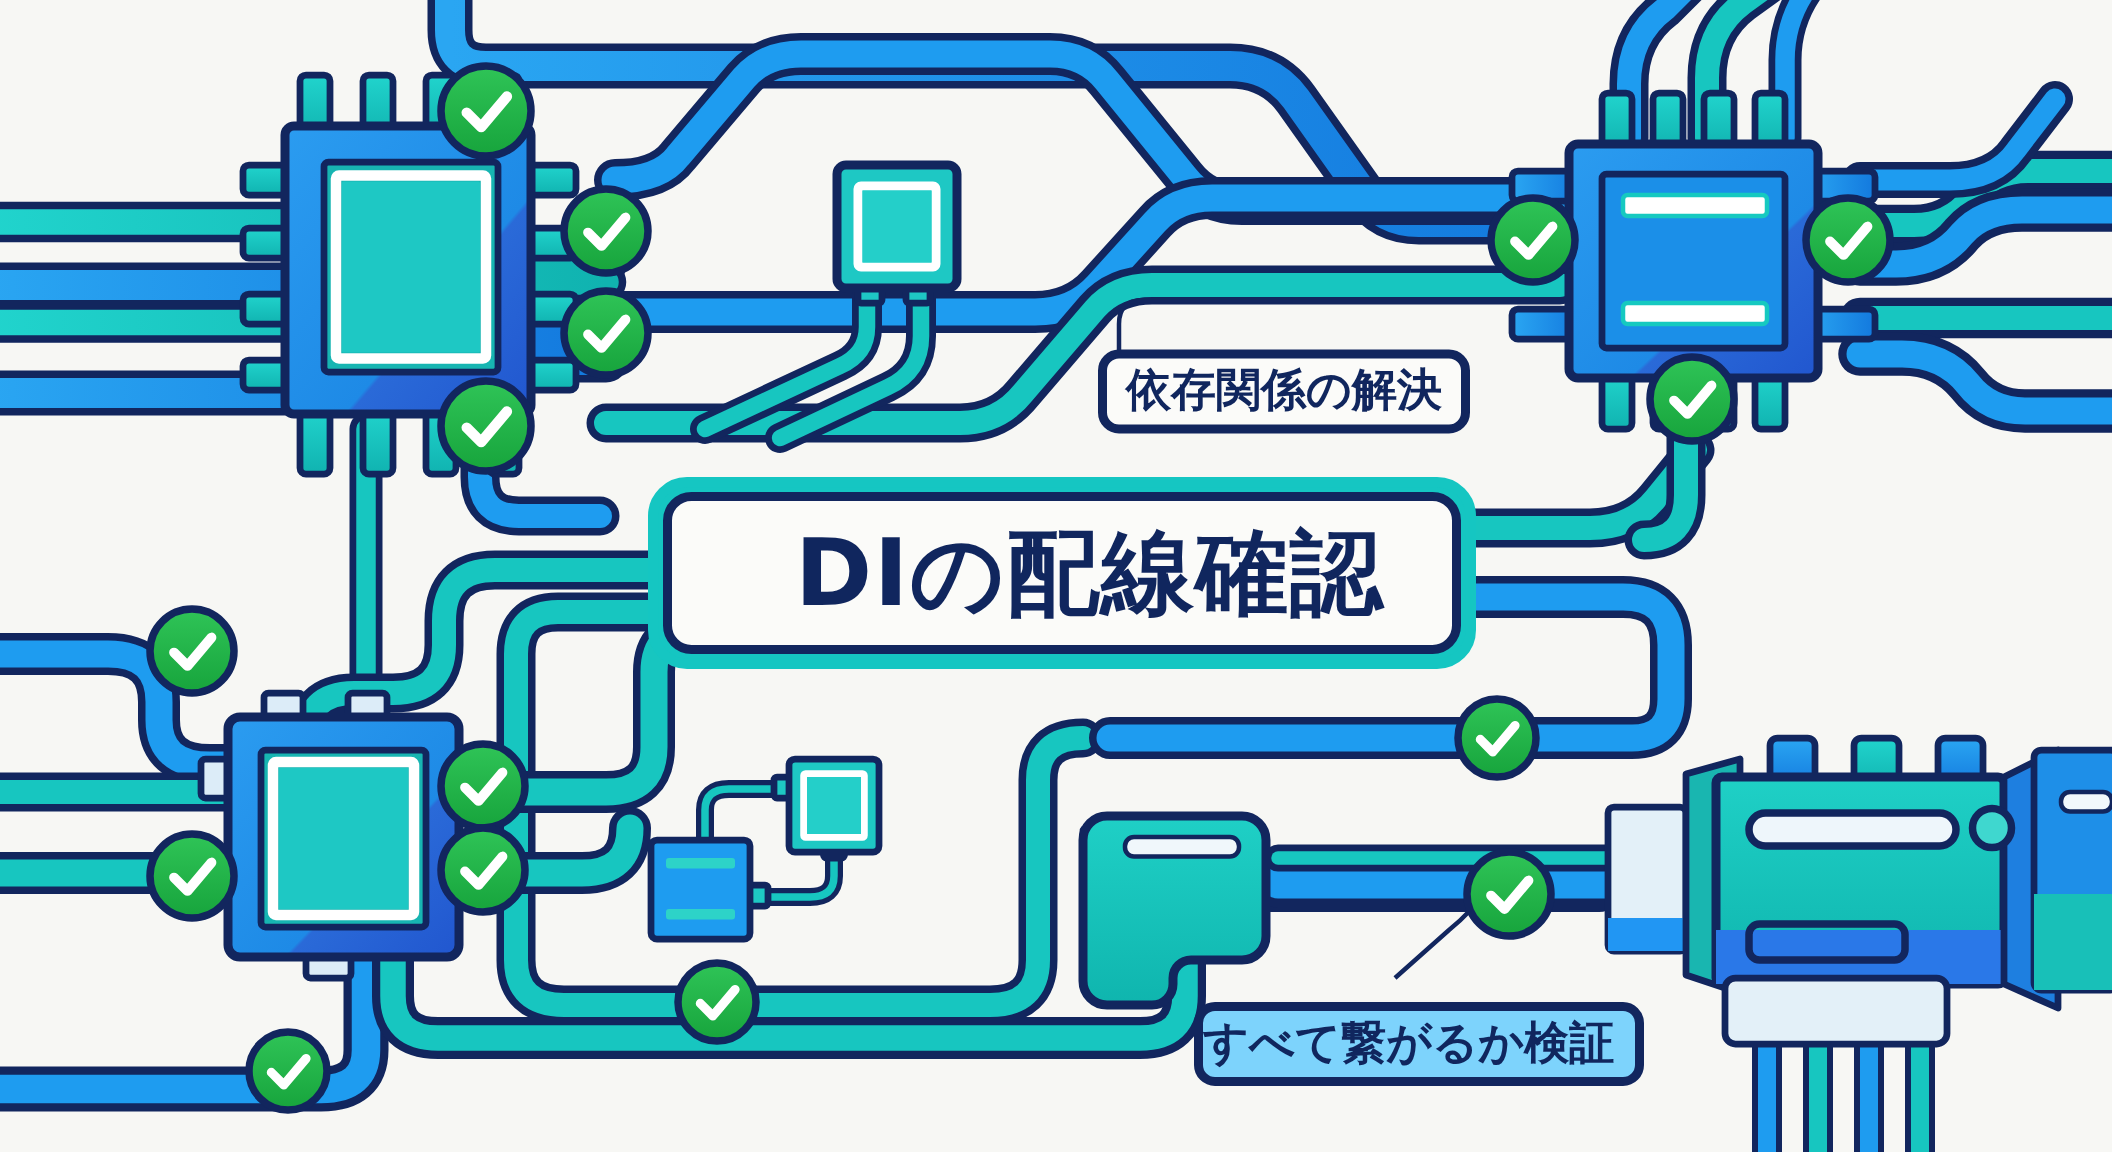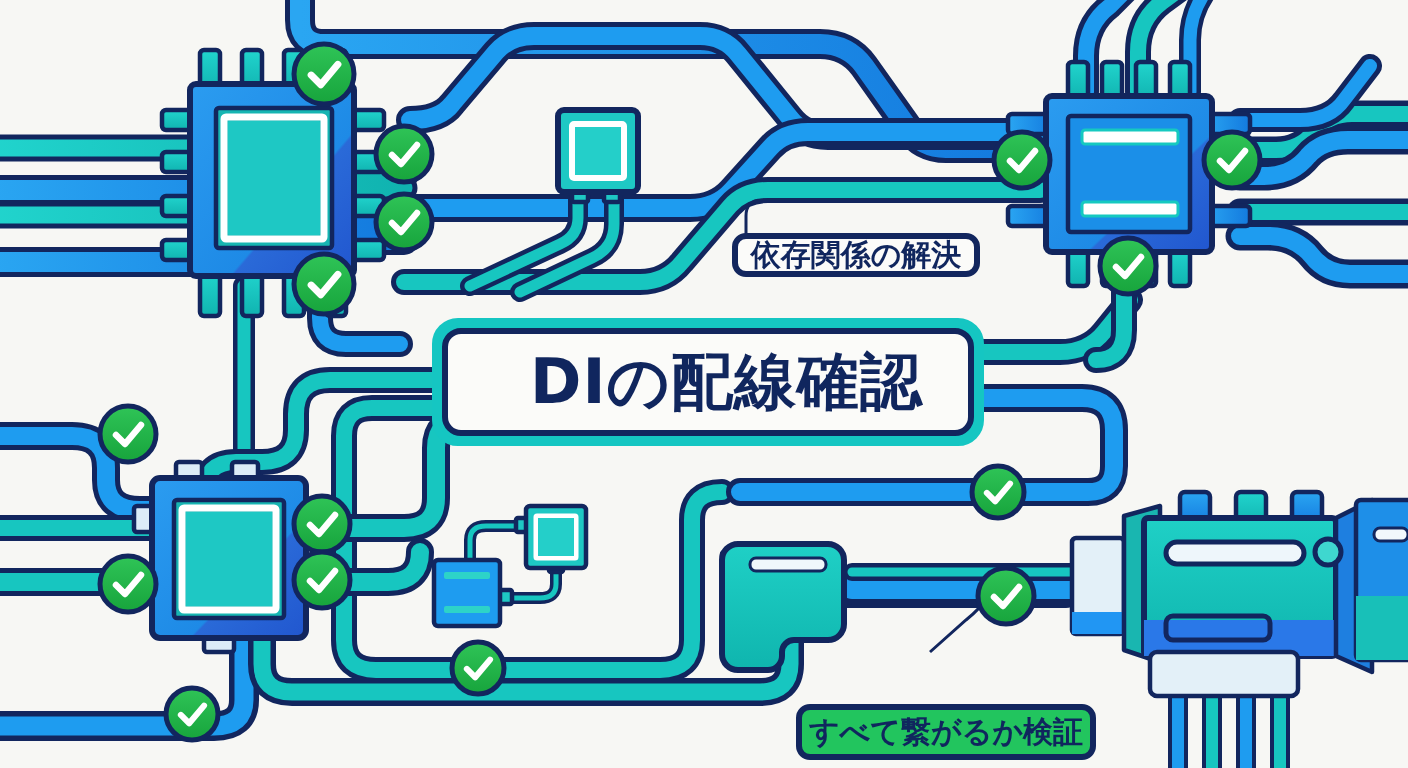--- a/index.html
+++ b/index.html
@@ -358,25 +358,25 @@
 
   <div class="lbl" style="left:432px;top:318px;width:552px;height:128px;
               border:7px solid #15c6c2;border-radius:26px;
               background:#15c6c2;box-sizing:border-box;padding:0;">
     <div style="position:absolute;inset:3px;border:6px solid #12265e;border-radius:19px;background:#fbfbf9;
                 display:flex;align-items:center;justify-content:center;">
       <span id="title-text" class="badge-text">DIの配線確認</span>
     </div>
   </div>
 
-  <div class="lbl" style="left:732px;top:233px;width:248px;height:44px;
+  <div class="lbl" style="left:732px;top:233px;width:248px;height:56px;
               border:6px solid #12265e;border-radius:14px;background:#fbfbf9;
               box-sizing:border-box;display:flex;align-items:center;justify-content:center;">
     <span class="badge-text small-text">依存関係の解決</span>
   </div>
 
   <div class="lbl" style="left:796px;top:668px;width:300px;height:56px;
-              border:6px solid #12265e;border-radius:14px;background:#22c55e;
-              box-sizing:border-box;display:flex;align-items:center;justify-content:center;margin-top:36px;">
+              border:6px solid #12265e;border-radius:14px;background:#7dd3fc;
+              box-sizing:border-box;display:flex;align-items:center;justify-content:flex-start;">
     <span class="badge-text small-text">すべて繋がるか検証</span>
   </div>
 
 </div>
 
 </body></html>

